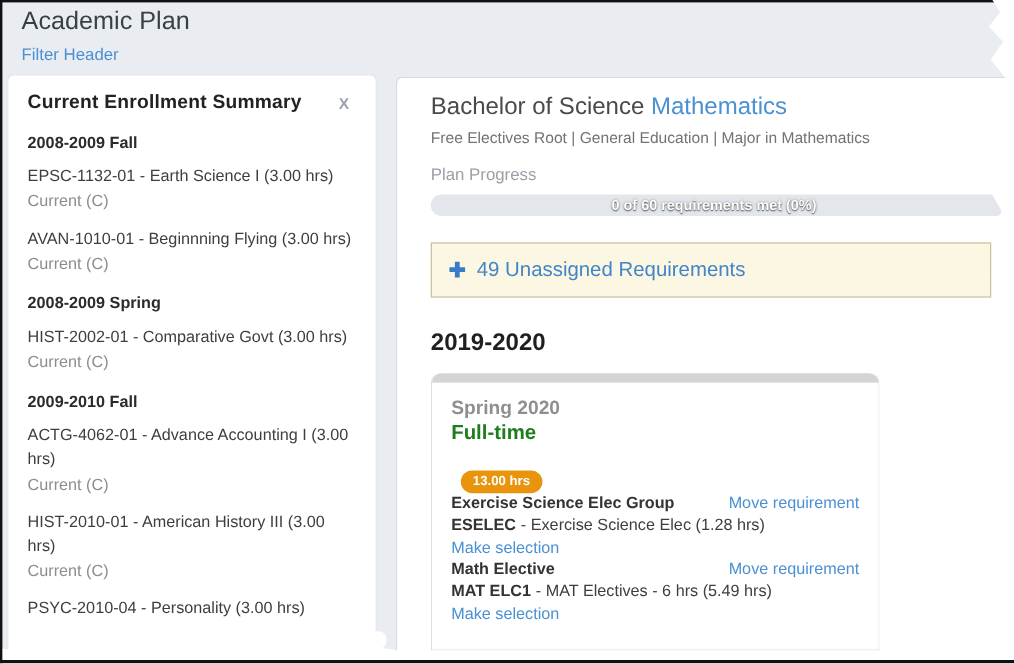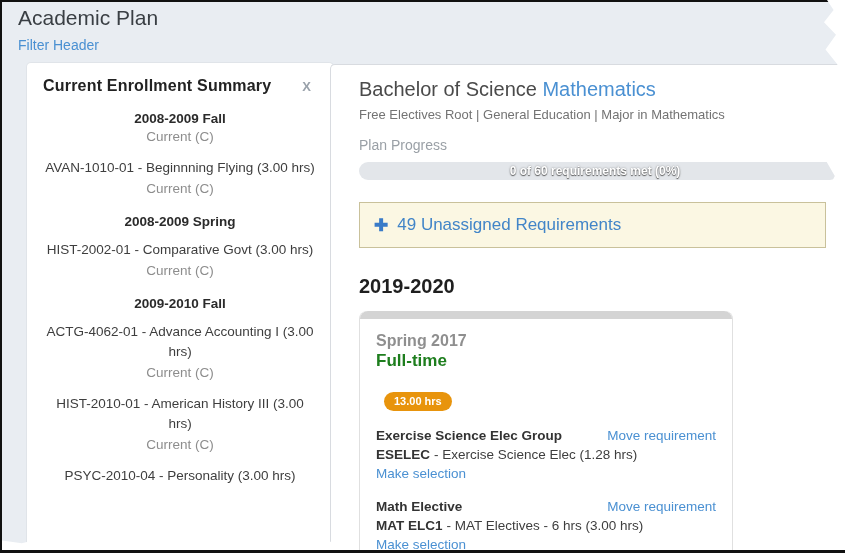--- a/index.html
+++ b/index.html
@@ -11,23 +11,23 @@
   
   .frame { position:absolute; inset:0; border-left:2px solid #111; border-top:2px solid #111;
            border-bottom:3px solid #111; pointer-events:none; z-index:50; }
 
   
   .page-header { position:absolute; left:18px; top:6px; z-index:1; }
   .page-title { font-size:21px; color:#3a3f44; font-weight:400; }
   .filter-link { display:inline-block; margin-top:7px; font-size:14px; color:#4a90d2; cursor:pointer; }
 
   
-  .enroll-card { position:absolute; left:26px; top:62px; width:308px; height:488px;
+  .enroll-card { position:absolute; left:6px; top:62px; width:308px; height:488px;
                  background:#fff; border-radius:5px 5px 0 0; border:1px solid #e0e4e9; border-bottom:none;
-                 padding:14px 16px; overflow:hidden; z-index:2;text-align:center; }
+                 padding:14px 16px; overflow:hidden; z-index:2; }
   .enroll-head { display:flex; align-items:flex-start; justify-content:space-between; }
   .enroll-title { font-size:16px; font-weight:700; color:#222; letter-spacing:.2px; }
   .close-x { font-size:13px; font-weight:700; color:#9aa2ab; padding:2px 6px; cursor:pointer; }
   .term-name { margin-top:15px; font-size:13.5px; font-weight:700; color:#2b2b2b; }
   .course-line { margin-top:11px; font-size:13.5px; color:#3e3e3e; line-height:20px; }
   .course-status { margin-top:1px; font-size:13.5px; color:#8d8d8d; line-height:20px; }
 
   
   .plan-card { position:absolute; left:330px; top:64px; width:515px; height:531px;
                background:#fff; border-top:1px solid #d8dbe0; border-left:1px solid #d8dbe0;
@@ -53,21 +53,21 @@
                border-radius:8px 8px 0 0; }
   .term-card-strip { height:8px; background:#d4d4d4; border-radius:8px 8px 0 0; }
   .term-card-body { padding:13px 16px 20px 16px; background:#fff; }
   .term-title { font-size:16px; font-weight:700; color:#8f8f8f; }
   .fulltime { margin-top:1px; font-size:17px; font-weight:700; color:#1e7e1e; }
   .review-row { margin-top:21px; display:flex; align-items:center; }
   .review-text { font-size:16px; font-weight:700; color:#c66900; }
   .hours-badge { margin-left:8px; background:#e8940c; color:#fff; font-size:11px; font-weight:700;
                  padding:3px 10px 4px; border-radius:10px; white-space:nowrap;text-align:right; }
 
-  .req-row { margin-top:17px; }
+  .req-row { }
   .req-head { display:flex; justify-content:space-between; align-items:baseline; }
   .req-group { font-size:13.5px; font-weight:700; color:#333; }
   .move-link { font-size:13.5px; color:#4a90d2; cursor:pointer; }
   .req-course { margin-top:4px; font-size:13.5px; color:#3e3e3e; }
   .req-code { font-weight:700; color:#333; }
   .req-desc { margin-left:4px; }
   .make-link { display:inline-block; margin-top:4px; font-size:13.5px; color:#4a90d2; cursor:pointer; }
 
   
   .tear-right { position:absolute; top:0; right:0; width:30px; height:248px; background:#fff; z-index:60;
@@ -92,20 +92,21 @@
     <a class="filter-link">Filter Header</a>
   </div>
 
   <div class="enroll-card">
     <div class="enroll-head">
       <div class="enroll-title">Current Enrollment Summary</div>
       <div class="close-x">X</div>
     </div>
 
     <div class="term-name">2008-2009 Fall</div>
+    <div class="course-line">EPSC-1132-01 - Earth Science I (3.00 hrs)</div>
     <div class="course-status">Current (C)</div>
     <div class="course-line">AVAN-1010-01 - Beginnning Flying (3.00 hrs)</div>
     <div class="course-status">Current (C)</div>
 
     <div class="term-name">2008-2009 Spring</div>
     <div class="course-line">HIST-2002-01 - Comparative Govt (3.00 hrs)</div>
     <div class="course-status">Current (C)</div>
 
     <div class="term-name">2009-2010 Fall</div>
     <div class="course-line">ACTG-4062-01 - Advance Accounting I (3.00 hrs)</div>
@@ -131,21 +132,21 @@
     <div class="unassigned-banner">
       <span class="plus-icon">✚</span>
       <span class="unassigned-text">49 Unassigned Requirements</span>
     </div>
 
     <div class="year-heading">2019-2020</div>
 
     <div class="term-card">
       <div class="term-card-strip"></div>
       <div class="term-card-body">
-        <div class="term-title">Spring 2017</div>
+        <div class="term-title">Spring 2020</div>
         <div class="fulltime">Full-time</div>
 
         <div class="review-row">
           <span class="hours-badge">13.00 hrs</span>
         </div>
 
         <div class="req-row">
           <div class="req-head">
             <span class="req-group">Exercise Science Elec Group</span>
             <a class="move-link">Move requirement</a>
@@ -155,21 +156,21 @@
           </div>
           <a class="make-link">Make selection</a>
         </div>
 
         <div class="req-row">
           <div class="req-head">
             <span class="req-group">Math Elective</span>
             <a class="move-link">Move requirement</a>
           </div>
           <div class="req-course">
-            <span class="req-code">MAT ELC1</span><span class="req-desc">- MAT Electives - 6 hrs (3.00 hrs)</span>
+            <span class="req-code">MAT ELC1</span><span class="req-desc">- MAT Electives - 6 hrs (5.49 hrs)</span>
           </div>
           <a class="make-link">Make selection</a>
         </div>
       </div>
     </div>
   </div>
 
   <div class="frame"></div>
   <div class="tear-right"></div>
   <div class="tear-bottom"></div>

